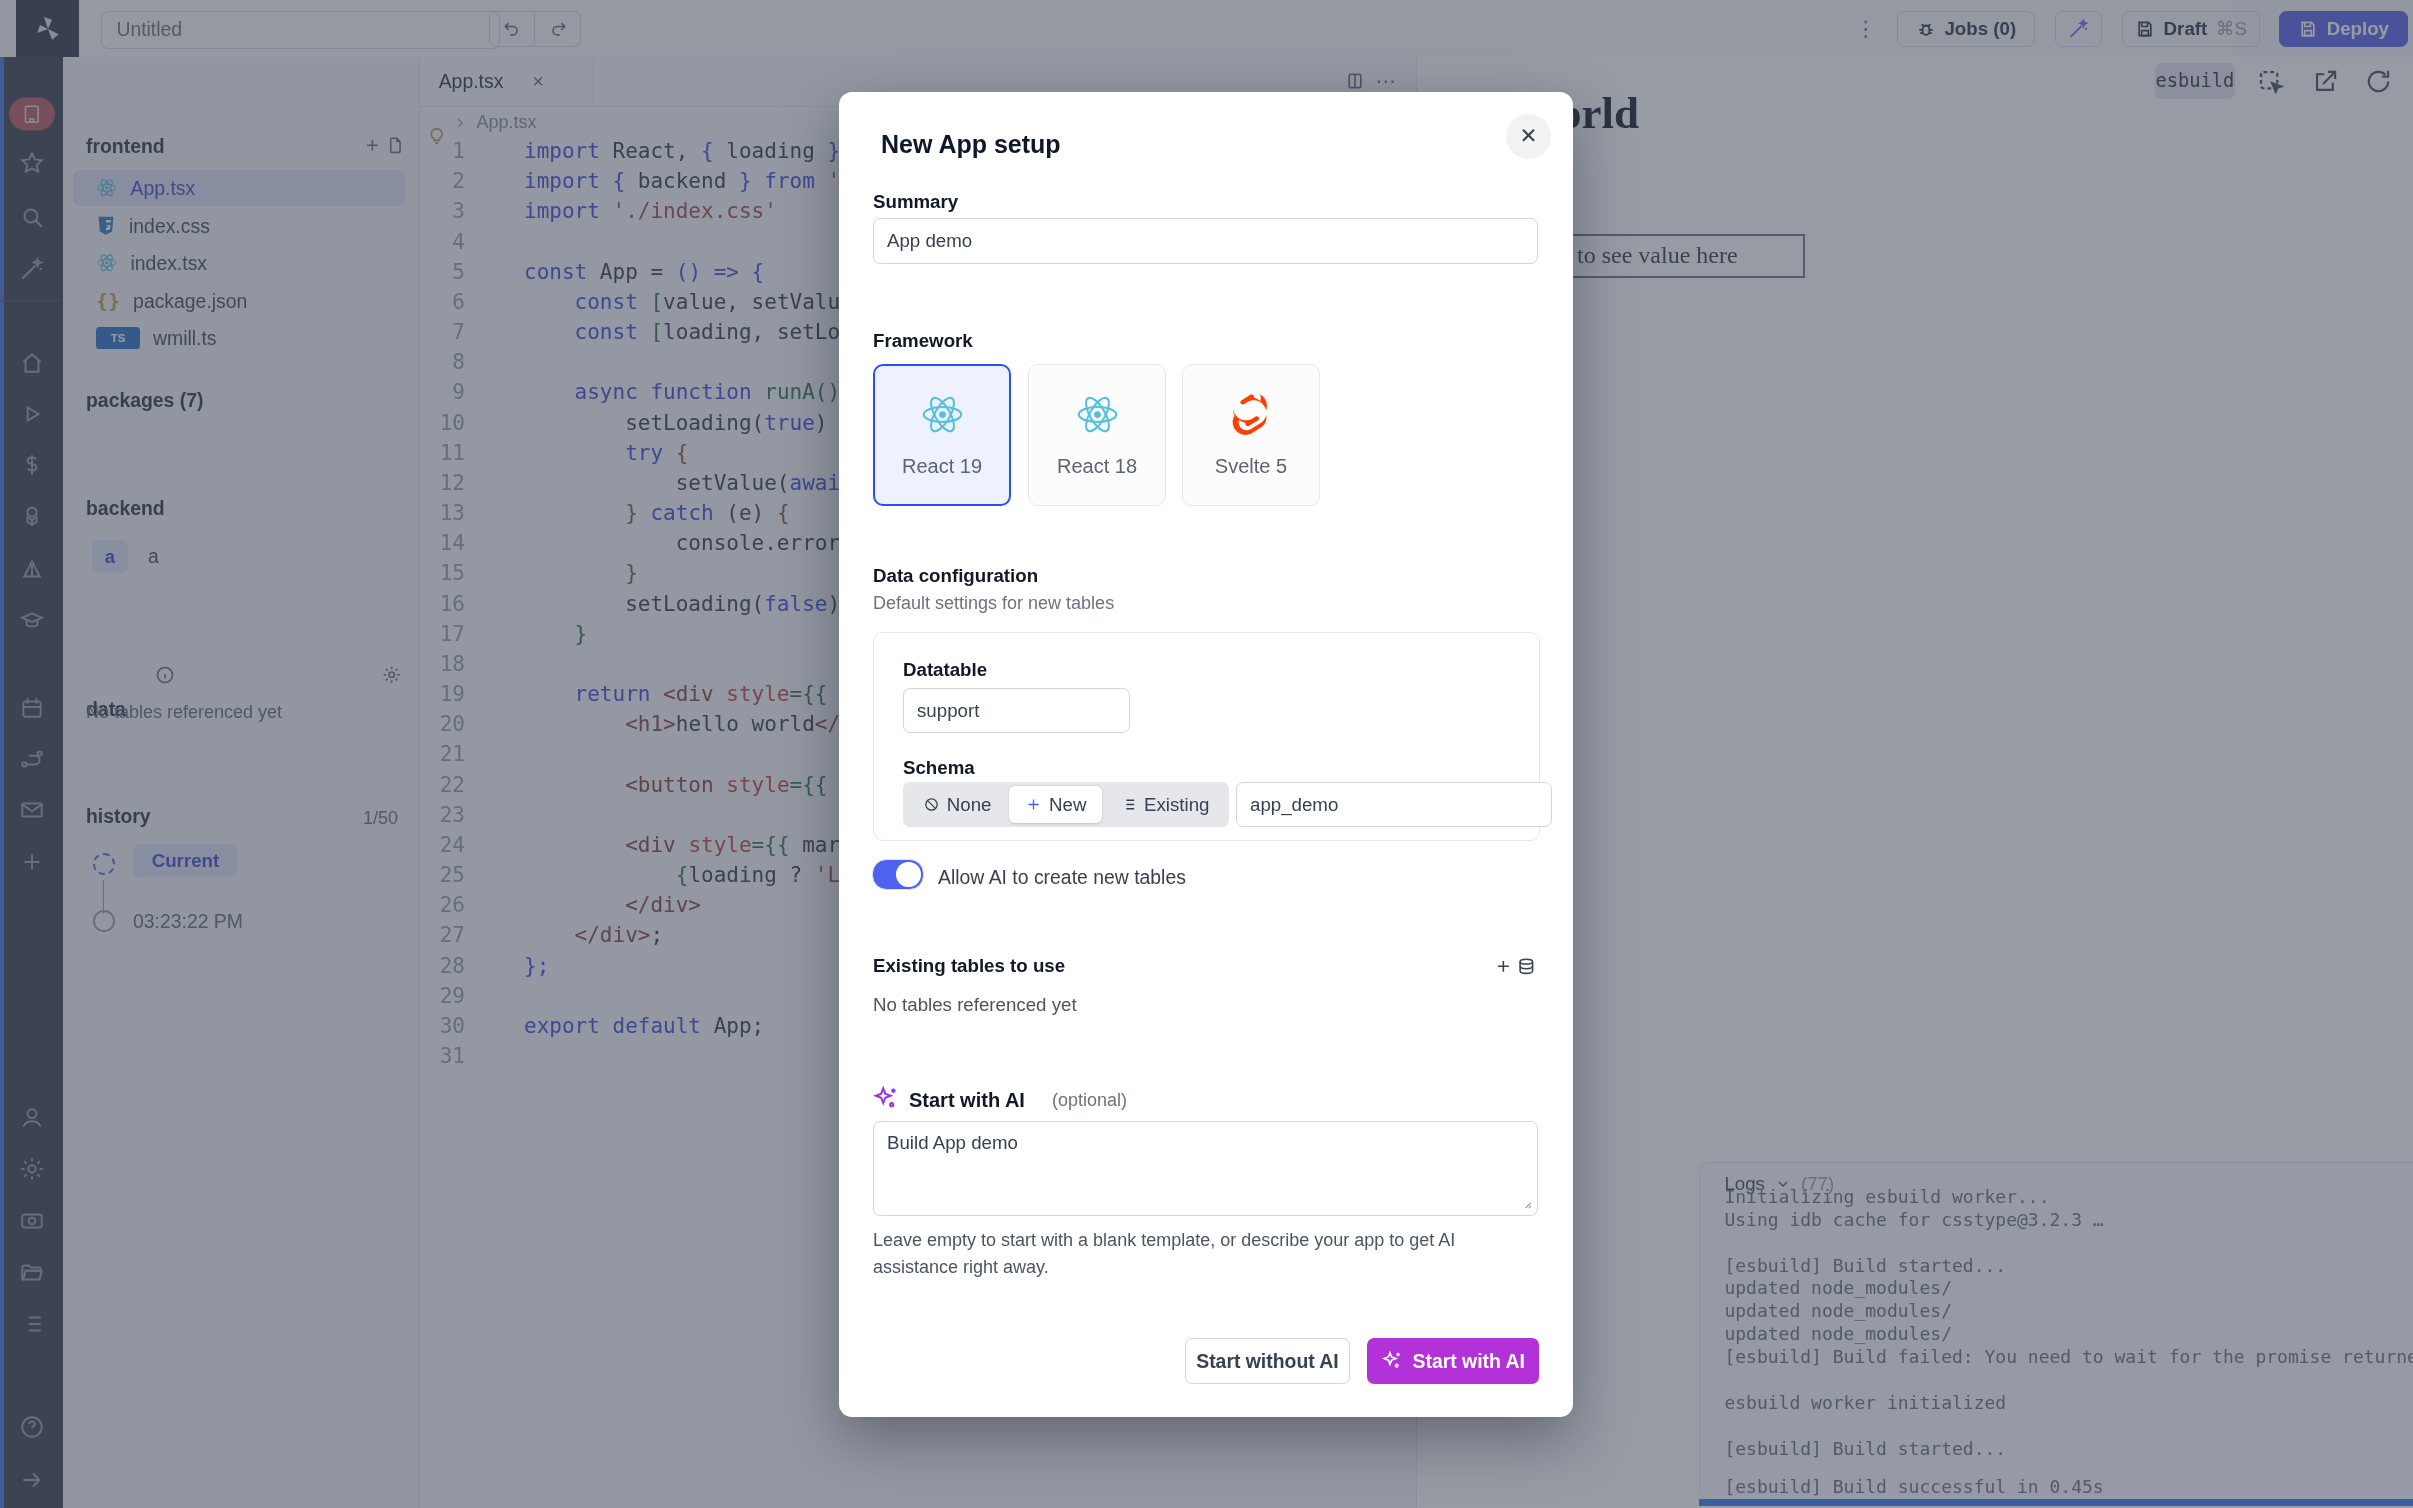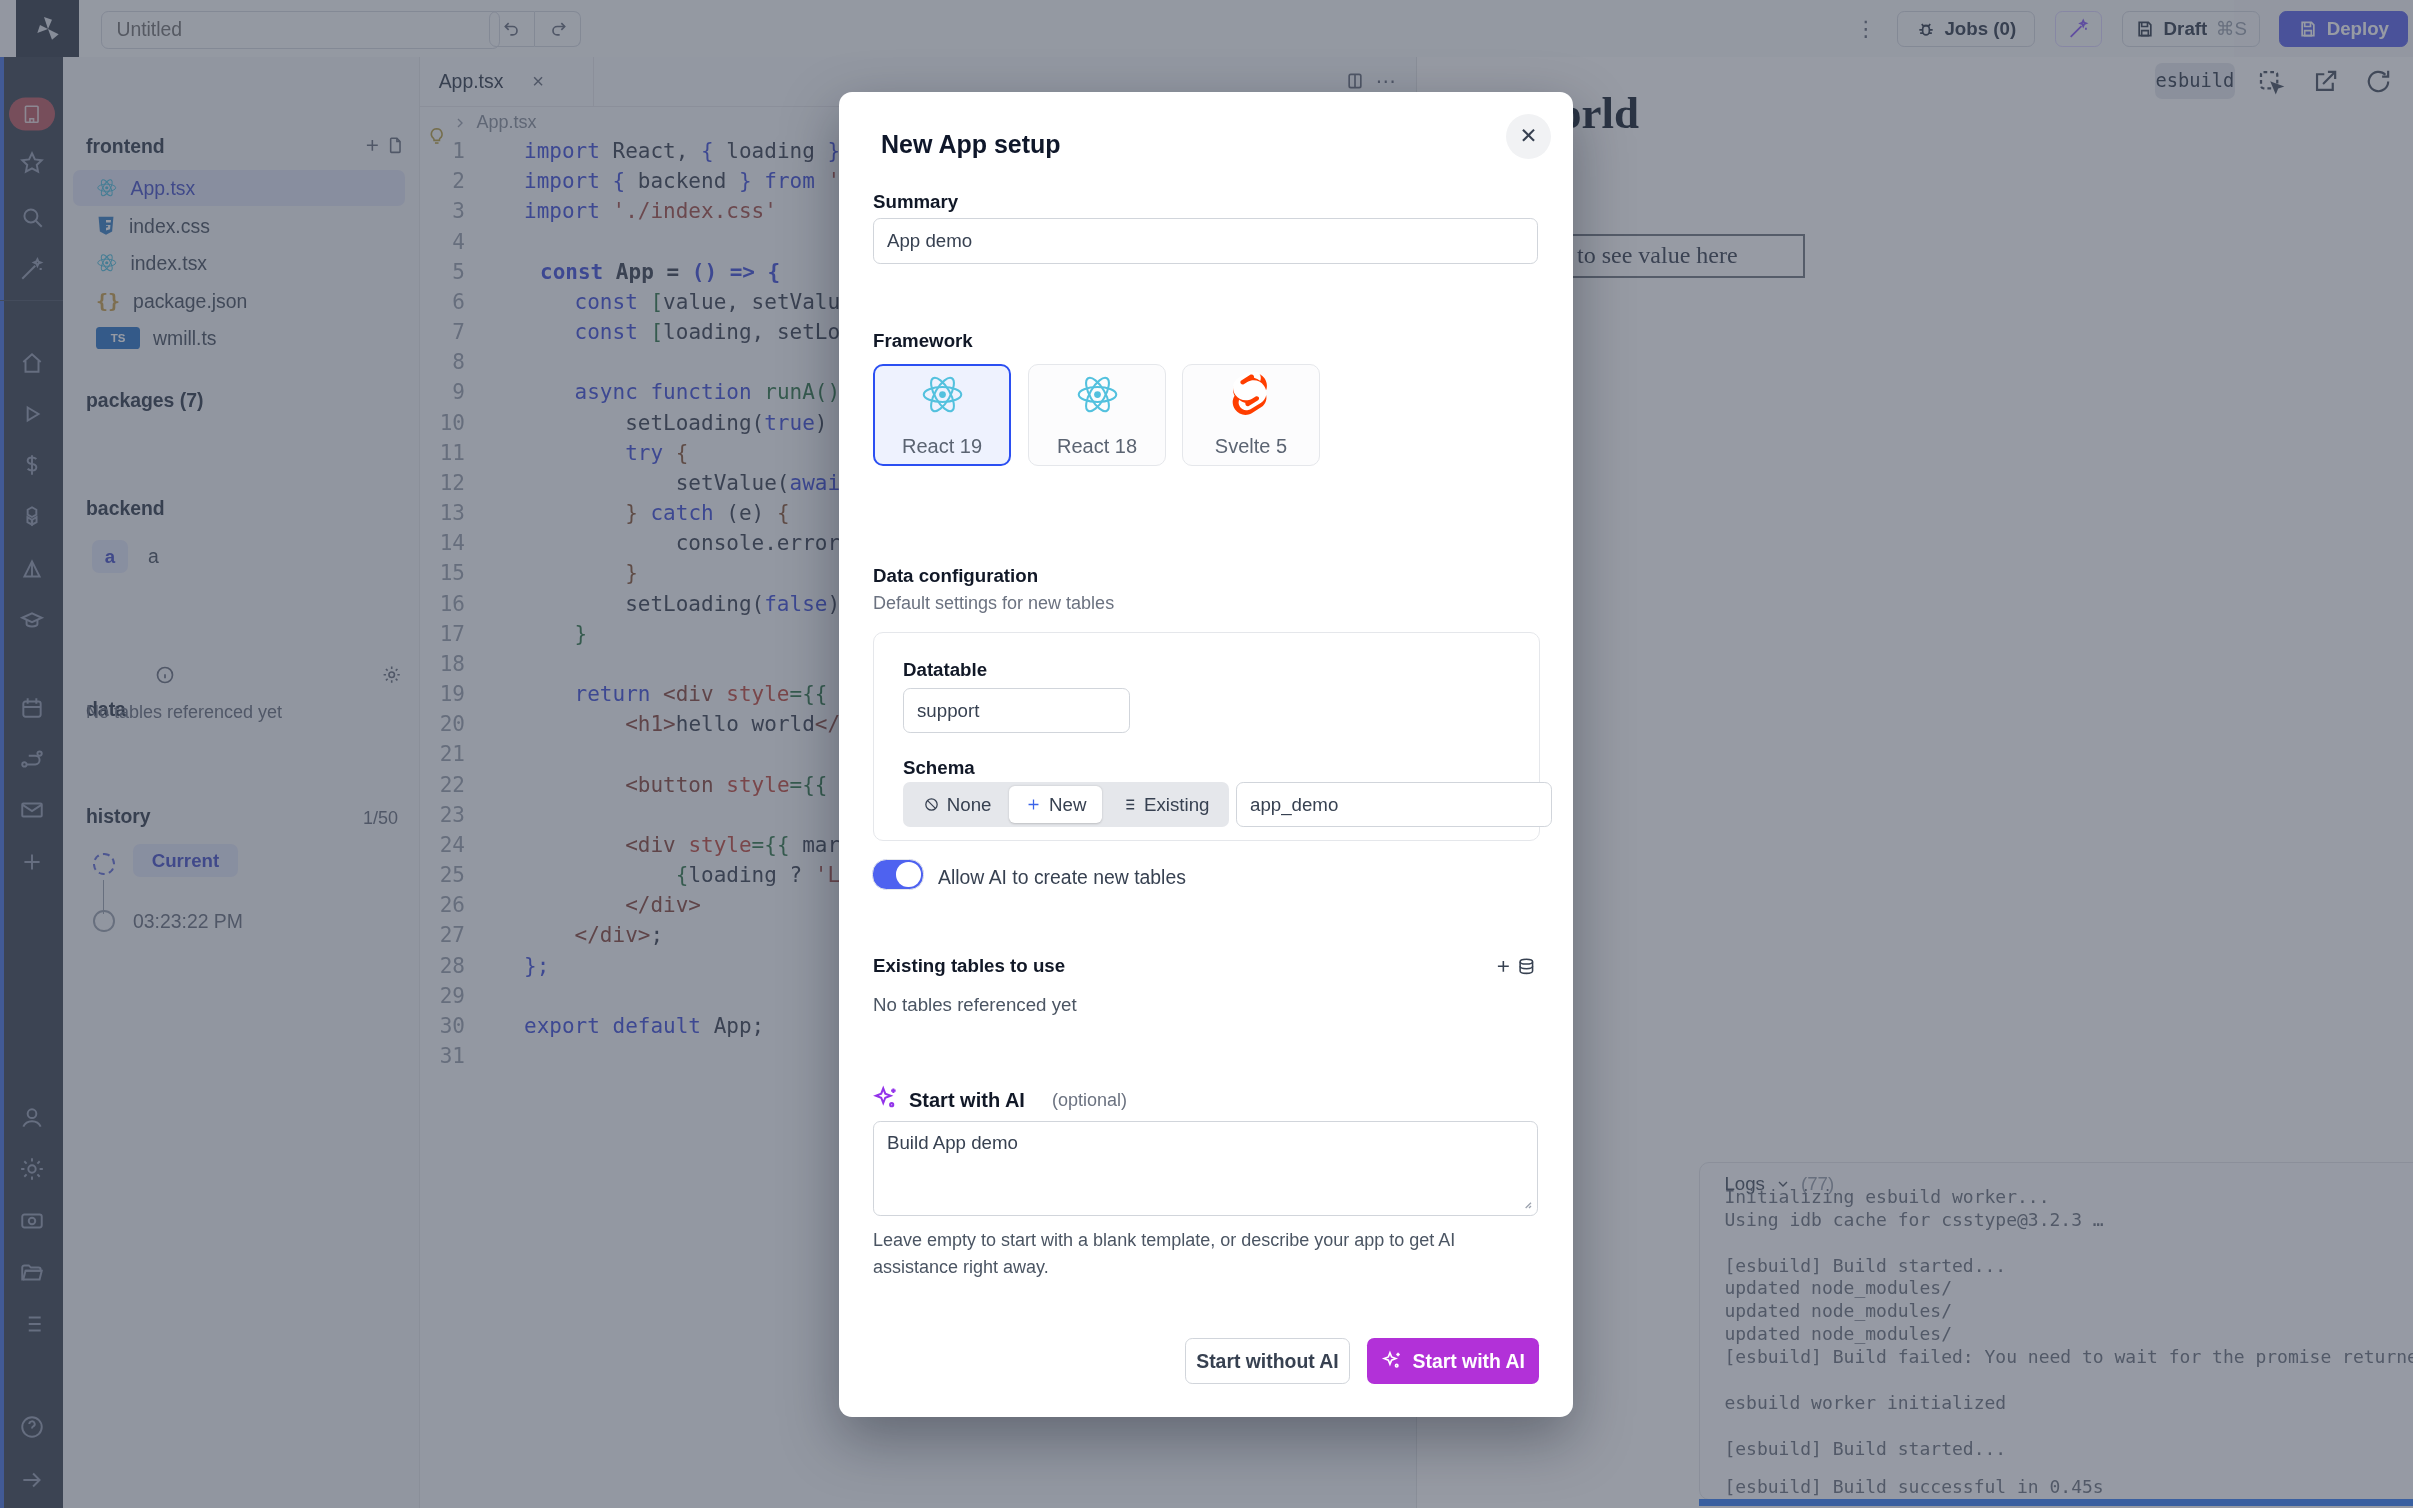--- a/index.html
+++ b/index.html
@@ -59,21 +59,21 @@
   #modal{left:839px;top:92px;width:734px;height:1325px;background:#fff;border-radius:13px;z-index:50;
     box-shadow:0 21.5px 57px rgba(10,15,30,.35);}
   .m-abs{position:absolute;}
   #modal h2{margin:8px;font-size:25px;font-weight:700;color:#0f172a;}
   .m-label{font-size:18.7px;font-weight:700;color:#111827;}
   .m-sub{font-size:18px;color:#6b7280;}
   .m-input{border:1.4px solid #d1d5db;border-radius:7.2px;background:#fff;font-size:18.7px;color:#374151;
     font-family:inherit;box-sizing:border-box;padding:0 13px;}
   #modal-close{width:45px;height:45px;border-radius:50%;background:#f1f2f4;border:none;color:#374151;
     font-size:21.5px;display:flex;align-items:center;justify-content:center;cursor:pointer;}
-  .fw-card{position:absolute;width:138px;height:102px;border:1.4px solid #e5e7eb;border-radius:10px;background:#fcfcfd;
+  .fw-card{position:absolute;width:138px;height:142px;border:1.4px solid #e5e7eb;border-radius:10px;background:#fcfcfd;
     display:flex;flex-direction:column;align-items:center;justify-content:center;gap:18.7px;box-sizing:border-box;}
   .fw-card.sel{border:2.2px solid #2b4ff2;background:#eef2fe;}
   .fw-label{font-size:20px;color:#5b6472;font-weight:500;}
   #dc-card{border:1.4px solid #e5e7eb;border-radius:10px;}
   #seg{display:flex;align-items:center;background:#e5e7eb;border-radius:7.2px;padding:3.6px;box-sizing:border-box;gap:1.4px;}
   .seg-item{height:37px;display:flex;align-items:center;gap:7.2px;padding:0 16px;border-radius:5.7px;
     font-size:18.7px;color:#374151;}
   .seg-item.sel{background:#fff;box-shadow:0 0.7px 2.2px rgba(0,0,0,.18);}
   #toggle{width:50px;height:29px;border-radius:14.4px;background:#4e62f0;position:relative;border:1.4px solid #e5e7eb;box-sizing:content-box;}
   #toggle .knob{position:absolute;right:2.2px;top:2.2px;width:24.4px;height:24.4px;border-radius:50%;background:#fff;}
@@ -398,21 +398,21 @@
     <div id="code">
         <div class="ln" style="top: 0px;">1</div>
         <div class="cl" style="top: 0px; left: 104px;"><span class="kw">import</span><span class="df"> React, </span><span class="bl">{</span><span class="df"> loading </span><span class="bl">}</span></div>
         <div class="ln" style="top: 30px;">2</div>
         <div class="cl" style="top: 30px; left: 104px;"><span class="kw">import</span><span class="bl"> {</span><span class="df"> backend </span><span class="bl">}</span><span class="kw"> from</span><span class="st"> '.</span></div>
         <div class="ln" style="top: 60px;">3</div>
         <div class="cl" style="top: 60px; left: 104px;"><span class="kw">import</span><span class="st"> './index.css'</span></div>
         <div class="ln" style="top: 91px;">4</div>
         <div class="cl" style="top: 91px; left: 104px;"></div>
         <div class="ln" style="top: 121px;">5</div>
-        <div class="cl" style="top: 121px; left: 120px; font-weight: bold;"><span class="kw">const</span><span class="df"> App </span><span class="op">= </span><span class="kw">() =&gt; {</span></div>
+        <div class="cl" style="top: 121px; left: 104px;"><span class="kw">const</span><span class="df"> App </span><span class="op">= </span><span class="kw">() =&gt; {</span></div>
         <div class="ln" style="top: 151px;">6</div>
         <div class="cl" style="top: 151px; left: 104px;"><span class="df">    </span><span class="kw">const</span><span class="gn"> [</span><span class="df">value, setValue</span></div>
         <div class="ln" style="top: 181px;">7</div>
         <div class="cl" style="top: 181px; left: 104px;"><span class="df">    </span><span class="kw">const</span><span class="gn"> [</span><span class="df">loading, setLoa</span></div>
         <div class="ln" style="top: 211px;">8</div>
         <div class="cl" style="top: 211px; left: 104px;"></div>
         <div class="ln" style="top: 241px;">9</div>
         <div class="cl" style="top: 241px; left: 104px;"><span class="df">    </span><span class="kw">async function</span><span class="gn"> runA()</span></div>
         <div class="ln" style="top: 272px;">10</div>
         <div class="cl" style="top: 272px; left: 104px;"><span class="df">        setLoading(</span><span class="kw">true</span><span class="df">)</span></div>

